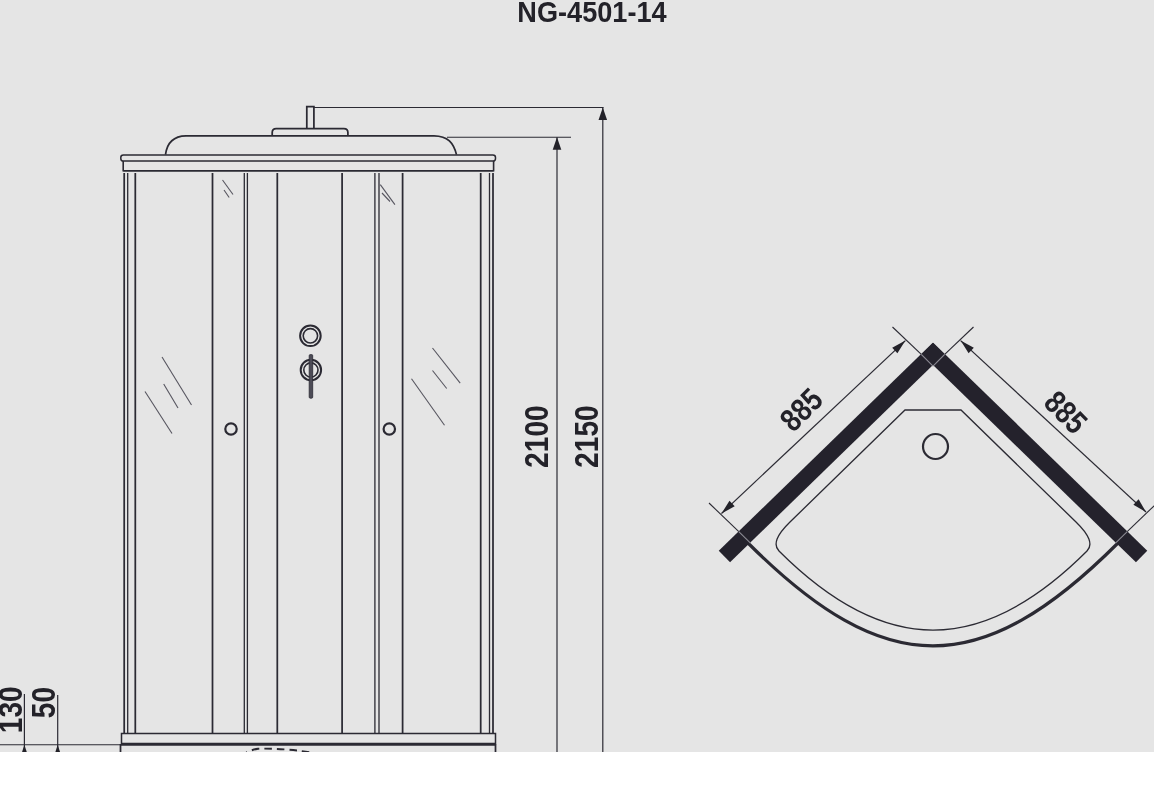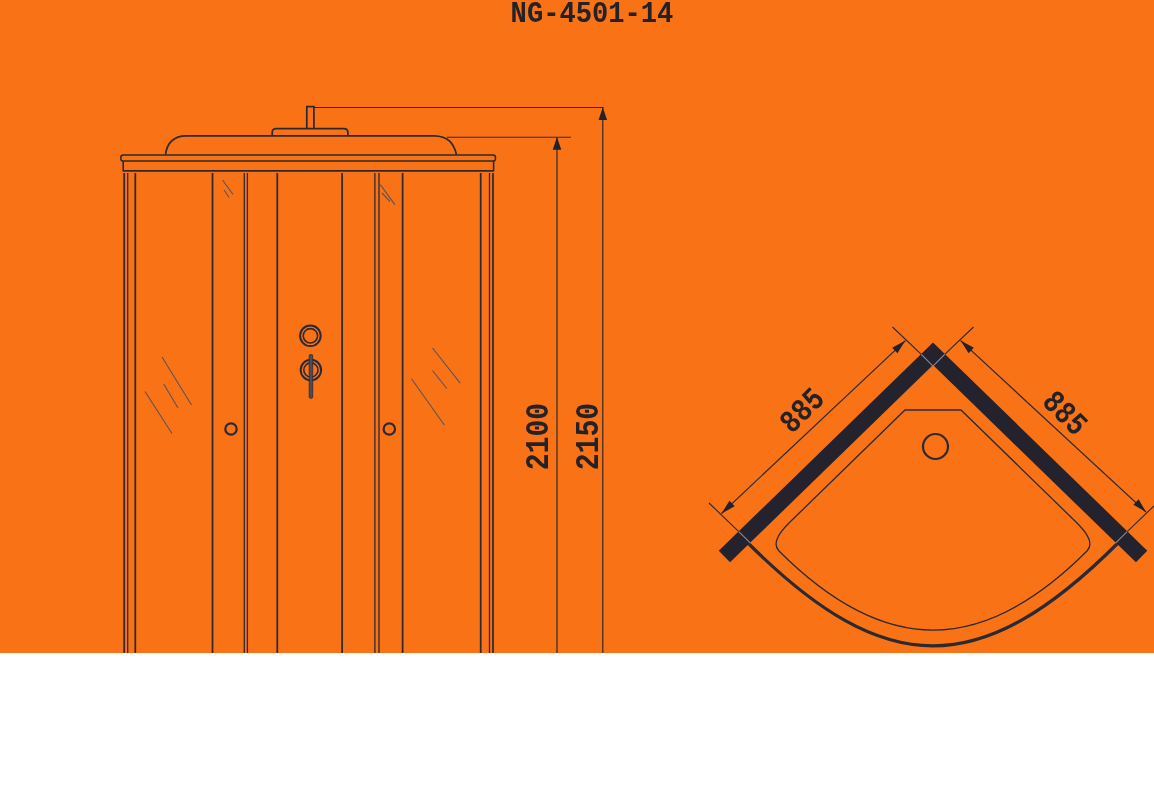--- a/index.html
+++ b/index.html
@@ -1,17 +1,17 @@
 <!DOCTYPE html>
 <html><head>
 <meta charset="utf-8">
 <style>
 html,body{margin:0;padding:0;}
-#page{position:relative;width:1154px;height:653px;background:#f97316;overflow:hidden;
-  font-family:Liberation Mono, monospace;}
+#page{position:relative;width:1154px;height:752px;background:#e5e5e5;overflow:hidden;
+  font-family:Liberation Sans, sans-serif;}
 text{fill:#232229;}
 </style>
 </head>
 <body>
 
 <div id="page">
 <svg width="1154" height="800" viewBox="0 0 1154 800">
 <g fill="none" stroke="#2b2a33" stroke-width="1.75">
 
 <g>

